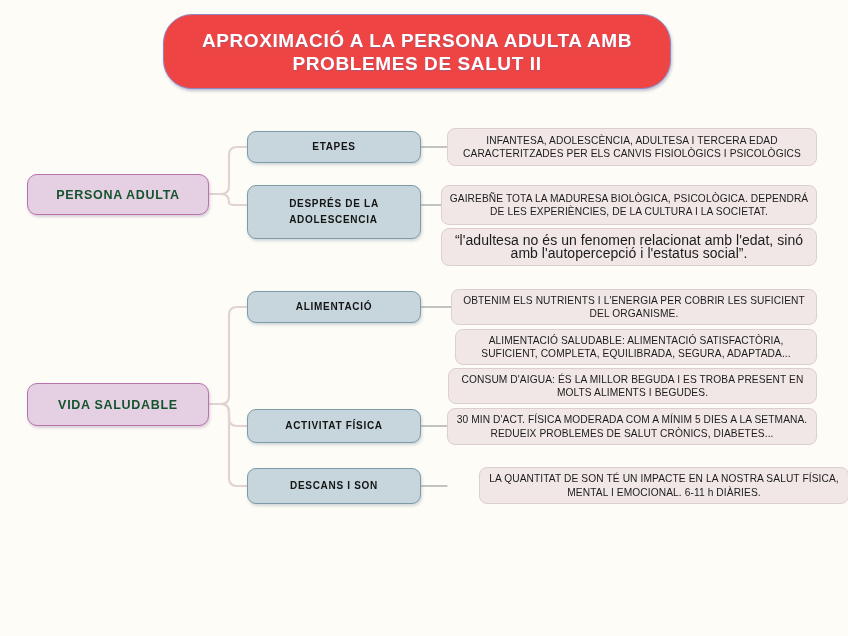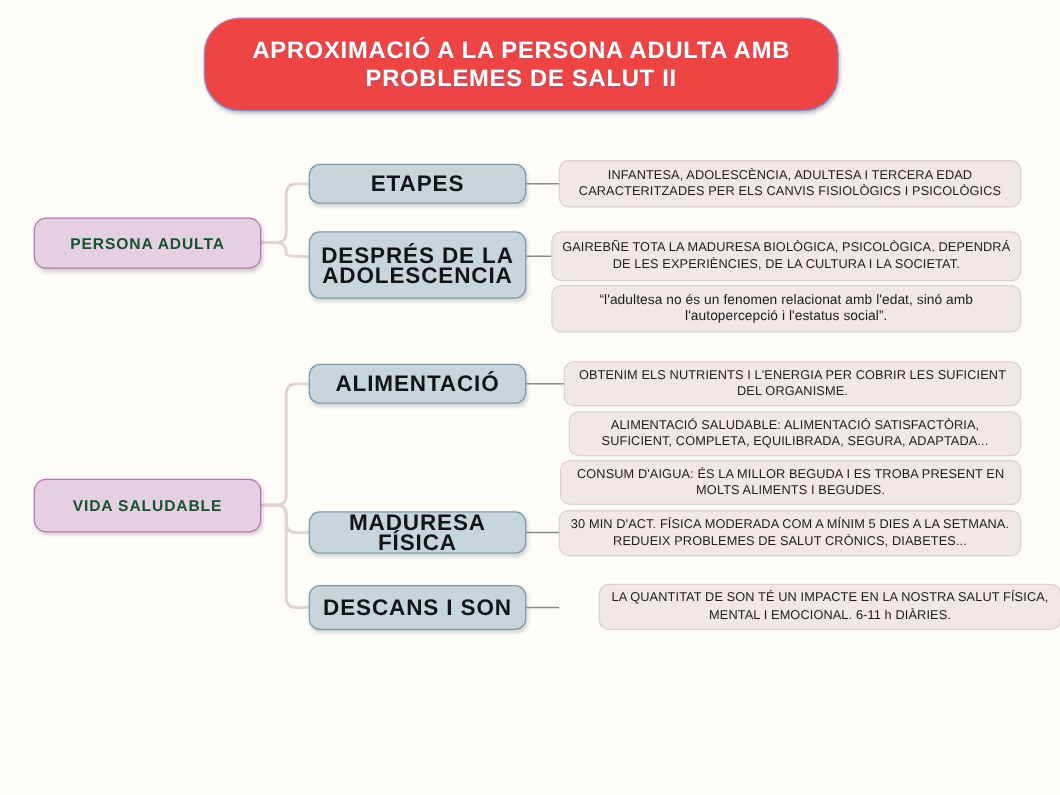--- a/index.html
+++ b/index.html
@@ -80,24 +80,24 @@
     border: 1.6px solid #7e9aa6;
     border-radius: 9px;
     display: flex;
     align-items: center;
     justify-content: center;
     box-sizing: border-box;
     box-shadow: 1px 2px 3px rgba(130,150,160,0.35);
   }
   .branch-node span {
     color: #141414;
-    font-size: 18px;
+    font-size: 10px;
     font-weight: bold;
     letter-spacing: 0.7px;
-    text-align: center;
+    text-align: left;
     line-height: 16px;
   }
 
   
   .leaf-box {
     position: absolute;
     background: #f0e7e6;
     border: 1px solid #ddcfcd;
     border-radius: 8px;
     display: flex;
@@ -107,21 +107,21 @@
     padding: 2px 7px;
   }
   .leaf-box span {
     color: #1c1c1c;
     font-size: 10.2px;
     line-height: 13.5px;
     text-align: center;
     letter-spacing: 0.1px;
   }
   .leaf-box.quote span {
-    font-size: 11px;
+    font-size: 14px;
     letter-spacing: 0.05px;
   }
 </style>
 </head>
 <body>
 
 <div id="canvas">
 
   <svg class="connectors" viewBox="0 0 848 636" xmlns="http://www.w3.org/2000/svg">
     <g fill="none" stroke="#e2d2d2" stroke-width="2.2" stroke-linecap="round">
@@ -167,21 +167,21 @@
       <span>DESPRÉS DE LA</span><br>
       <span>ADOLESCENCIA</span>
     </span>
   </div>
 
   <div class="branch-node" style="left:247px; top:291px; width:174px; height:32px;">
     <span>ALIMENTACIÓ</span>
   </div>
 
   <div class="branch-node" style="left:247px; top:409px; width:174px; height:34px;">
-    <span>MADURESA FÍSICA</span>
+    <span>ACTIVITAT FÍSICA</span>
   </div>
 
   <div class="branch-node" style="left:247px; top:468px; width:174px; height:36px;">
     <span>DESCANS I SON</span>
   </div>
 
   <div class="leaf-box" style="left:447px; top:128px; width:370px; height:38px;">
     <span>INFANTESA, ADOLESCÈNCIA, ADULTESA I TERCERA EDAD CARACTERITZADES PER ELS CANVIS FISIOLÒGICS I PSICOLÒGICS</span>
   </div>
 

